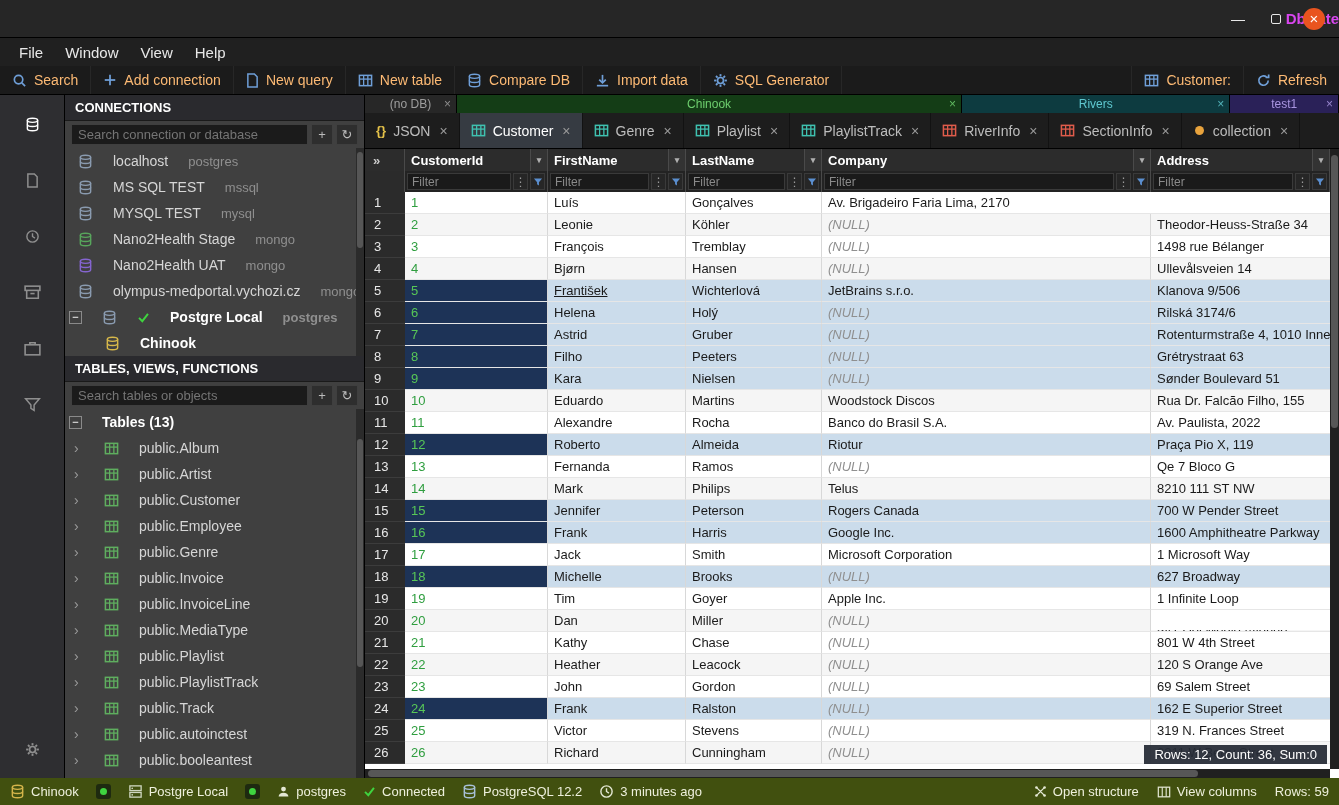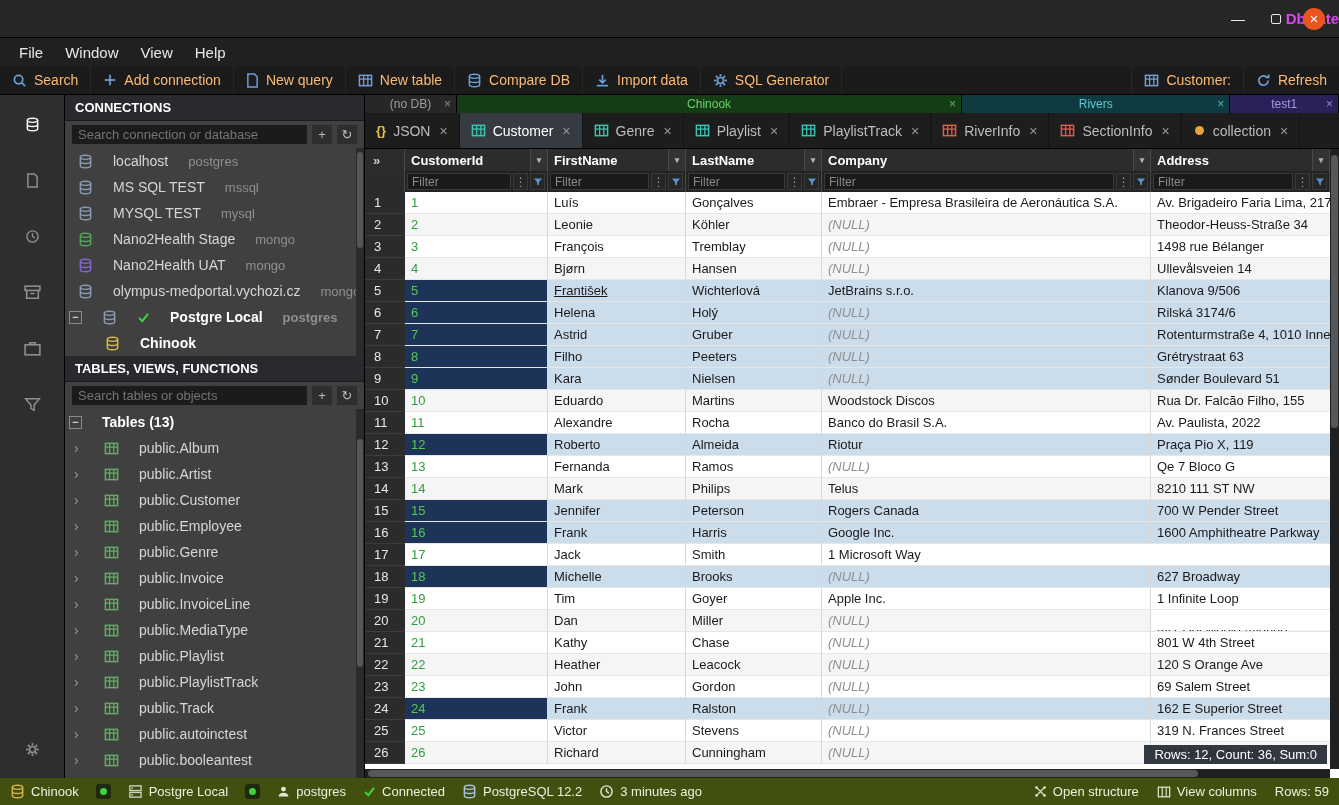--- a/index.html
+++ b/index.html
@@ -733,21 +733,20 @@
                 </svg>
               </span>
             </div>
           </div>
         <div class="g-body" id="grid-body">
             <div class="g-row">
               <div class="g-rowhead">1</div>
               <div class="g-cell id" style="width:143px;flex:none;">1</div>
               <div class="g-cell" style="width:138px;flex:none;">Luís</div>
               <div class="g-cell" style="width:136px;flex:none;">Gonçalves</div>
-              <div class="g-cell" style="width:329px;flex:none;">Embraer - Empresa Brasileira de Aeronáutica S.A.</div>
               <div class="g-cell" style="flex:1;min-width:0;">Av. Brigadeiro Faria Lima, 2170</div>
             </div>
             <div class="g-row alt">
               <div class="g-rowhead">2</div>
               <div class="g-cell id" style="width:143px;flex:none;">2</div>
               <div class="g-cell" style="width:138px;flex:none;">Leonie</div>
               <div class="g-cell" style="width:136px;flex:none;">Köhler</div>
               <div class="g-cell null" style="width:329px;flex:none;">(NULL)</div>
               <div class="g-cell" style="flex:1;min-width:0;">Theodor-Heuss-Straße 34</div>
             </div>
@@ -861,20 +860,21 @@
               <div class="g-cell" style="width:138px;flex:none;">Frank</div>
               <div class="g-cell" style="width:136px;flex:none;">Harris</div>
               <div class="g-cell" style="width:329px;flex:none;">Google Inc.</div>
               <div class="g-cell" style="flex:1;min-width:0;">1600 Amphitheatre Parkway</div>
             </div>
             <div class="g-row">
               <div class="g-rowhead">17</div>
               <div class="g-cell id" style="width:143px;flex:none;">17</div>
               <div class="g-cell" style="width:138px;flex:none;">Jack</div>
               <div class="g-cell" style="width:136px;flex:none;">Smith</div>
+              <div class="g-cell" style="width:329px;flex:none;">Microsoft Corporation</div>
               <div class="g-cell" style="flex:1;min-width:0;">1 Microsoft Way</div>
             </div>
             <div class="g-row sel alt">
               <div class="g-rowhead">18</div>
               <div class="g-cell id selcell" style="width:143px;flex:none;">18</div>
               <div class="g-cell" style="width:138px;flex:none;">Michelle</div>
               <div class="g-cell" style="width:136px;flex:none;">Brooks</div>
               <div class="g-cell null" style="width:329px;flex:none;">(NULL)</div>
               <div class="g-cell" style="flex:1;min-width:0;">627 Broadway</div>
             </div>

